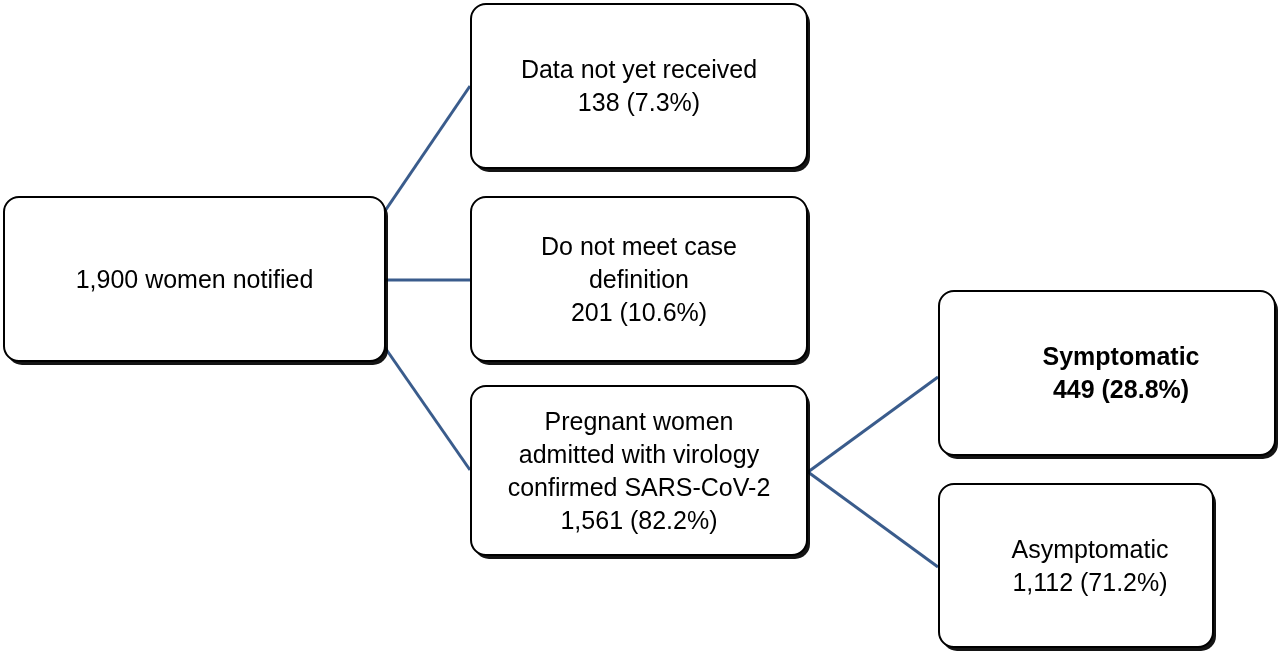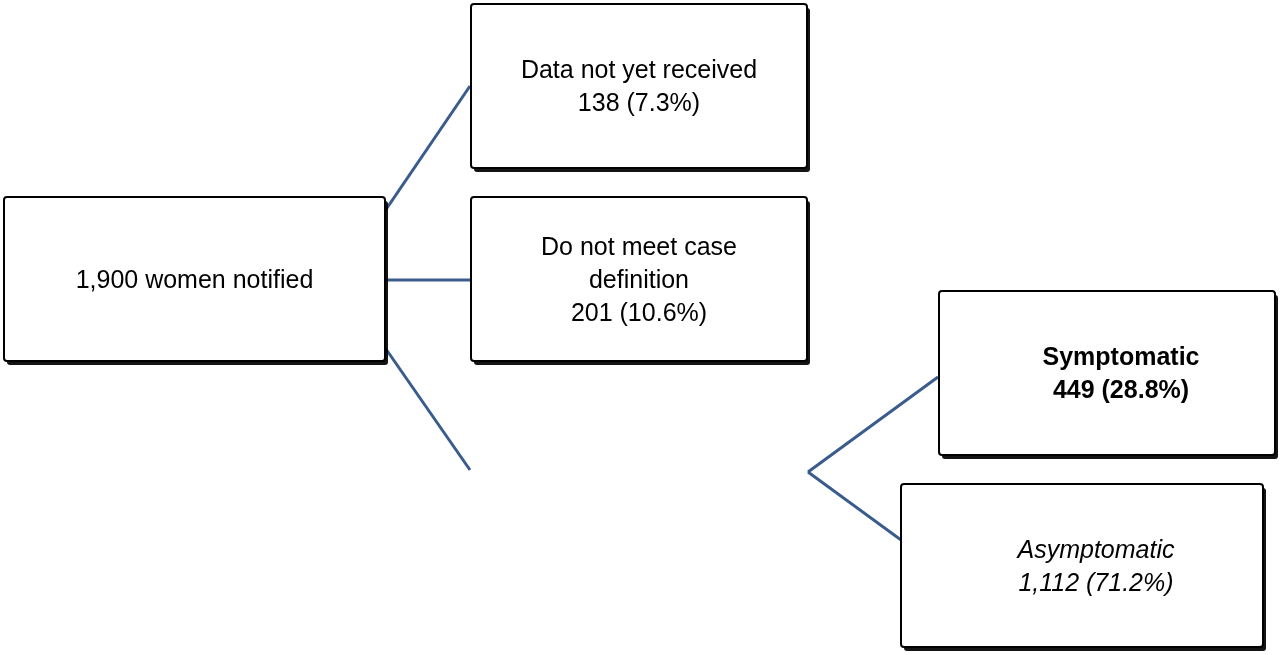--- a/index.html
+++ b/index.html
@@ -21,21 +21,21 @@
     top: 0;
     width: 1280px;
     height: 655px;
     pointer-events: none;
   }
   .node {
     position: absolute;
     box-sizing: border-box;
     background: #ffffff;
     border: 2px solid #000000;
-    border-radius: 4px;
+    border-radius: 16px;
     display: flex;
     align-items: center;
     justify-content: center;
     box-shadow: 3px 4px 0 -1px rgba(0,0,0,0.92);
     z-index: 2;
   }
   .node-label {
     display: block;
     text-align: center;
     color: #000000;
@@ -43,21 +43,21 @@
     line-height: 33px;
     white-space: pre-line;
     padding: 0 8px;
   }
   
   #node-notified      { left: 3px;   top: 196px; width: 383px; height: 166px; }
   #node-not-received  { left: 470px; top: 3px;   width: 338px; height: 166px; }
   #node-no-case-def   { left: 470px; top: 196px; width: 338px; height: 166px; justify-content: center; }
   #node-confirmed     { left: 470px; top: 385px; width: 338px; height: 171px; }
   #node-symptomatic   { left: 938px; top: 290px; width: 338px; height: 166px; font-weight: bold; }
-  #node-asymptomatic  { left: 900px; top: 483px; width: 364px; height: 165px; font-style: italic; }
+  #node-asymptomatic  { left: 938px; top: 483px; width: 276px; height: 165px; }
 
   
   #node-symptomatic .node-label,
   #node-asymptomatic .node-label { transform: translateX(14px); }
 </style>
 </head>
 <body>
 
 <div id="canvas">
 
@@ -83,20 +83,26 @@
     <span class="node-label">Data not yet received
 138 (7.3%)</span>
   </div>
 
   <div class="node" id="node-no-case-def">
     <span class="node-label">Do not meet case
 definition
 201 (10.6%)</span>
   </div>
 
+  <div class="node" id="node-confirmed">
+    <span class="node-label">Pregnant women
+admitted with virology
+confirmed SARS-CoV-2
+1,561 (82.2%)</span>
+  </div>
 
   <div class="node" id="node-symptomatic">
     <span class="node-label">Symptomatic
 449 (28.8%)</span>
   </div>
 
   <div class="node" id="node-asymptomatic">
     <span class="node-label">Asymptomatic
 1,112 (71.2%)</span>
   </div>

